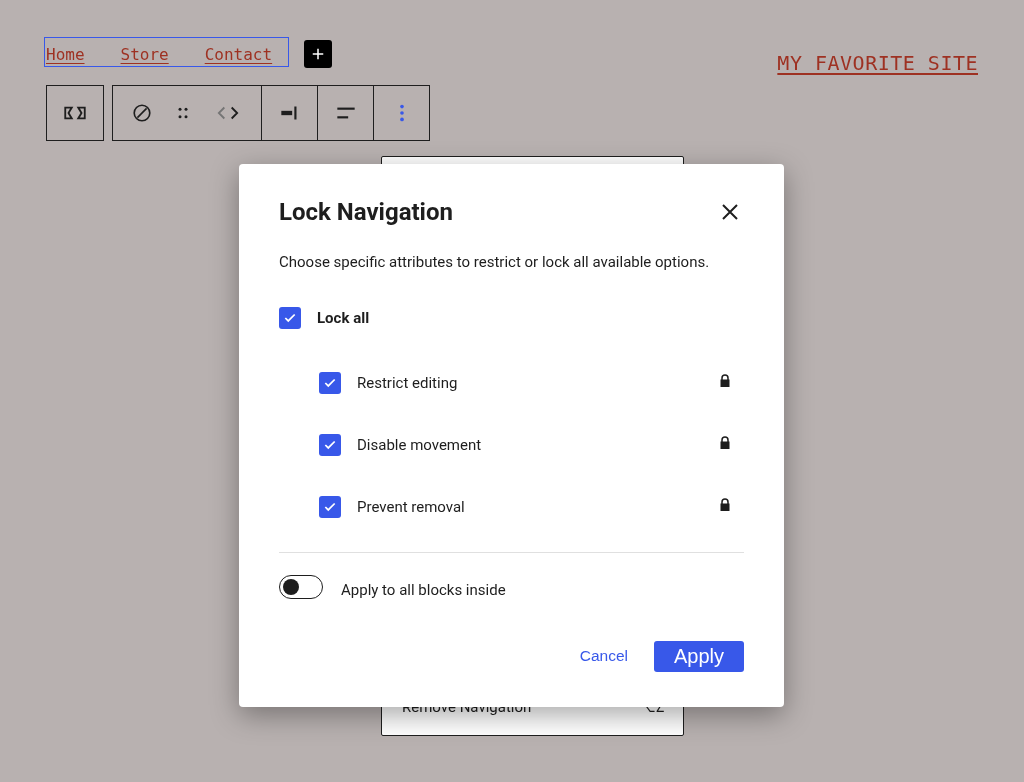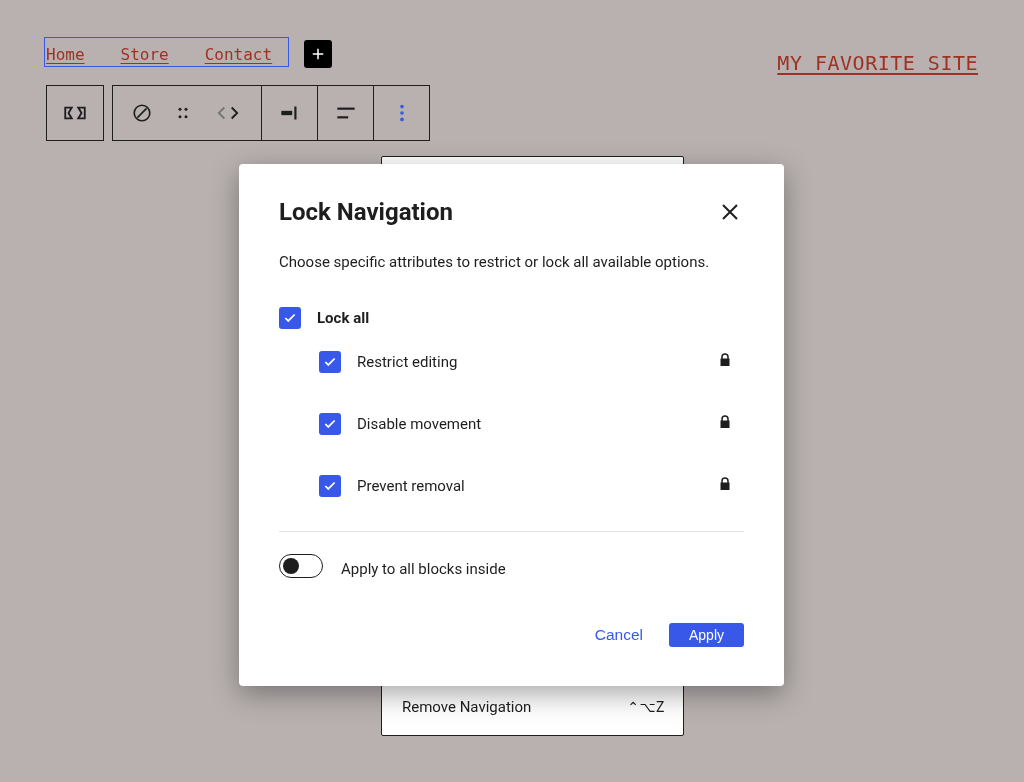--- a/index.html
+++ b/index.html
@@ -148,21 +148,21 @@
     line-height: 1.4;
     margin-bottom: 28px;
   }
   .check-row {
     display: flex;
     align-items: center;
     gap: 16px;
     padding: 6px 0;
     position: relative;
   }
-  .check-row.top { margin-bottom: 10px; }
+  .check-row.top { margin-bottom: 31px; }
   .check-row.sub { padding-left: 40px; margin-bottom: 28px; }
   .checkbox {
     width: 22px; height: 22px;
     border-radius: 3px;
     background: #3858e9;
     display: flex; align-items:center; justify-content:center;
     flex-shrink: 0;
   }
   .check-label {
     font-size: 15px;
@@ -214,21 +214,21 @@
     font-weight: 500;
     cursor: pointer;
     padding: 10px 8px;
     text-align: right;
   }
   .btn-apply {
     background: #3858e9;
     color: #fff;
     border: none;
     border-radius: 3px;
-    font-size: 14px;
+    font-size: 20px;
     font-weight: 500;
     padding: 4px 20px;
     cursor: pointer;
   }
 </style>
 </head>
 <body>
 
 <div class="topbar">
   <div class="nav-links">

